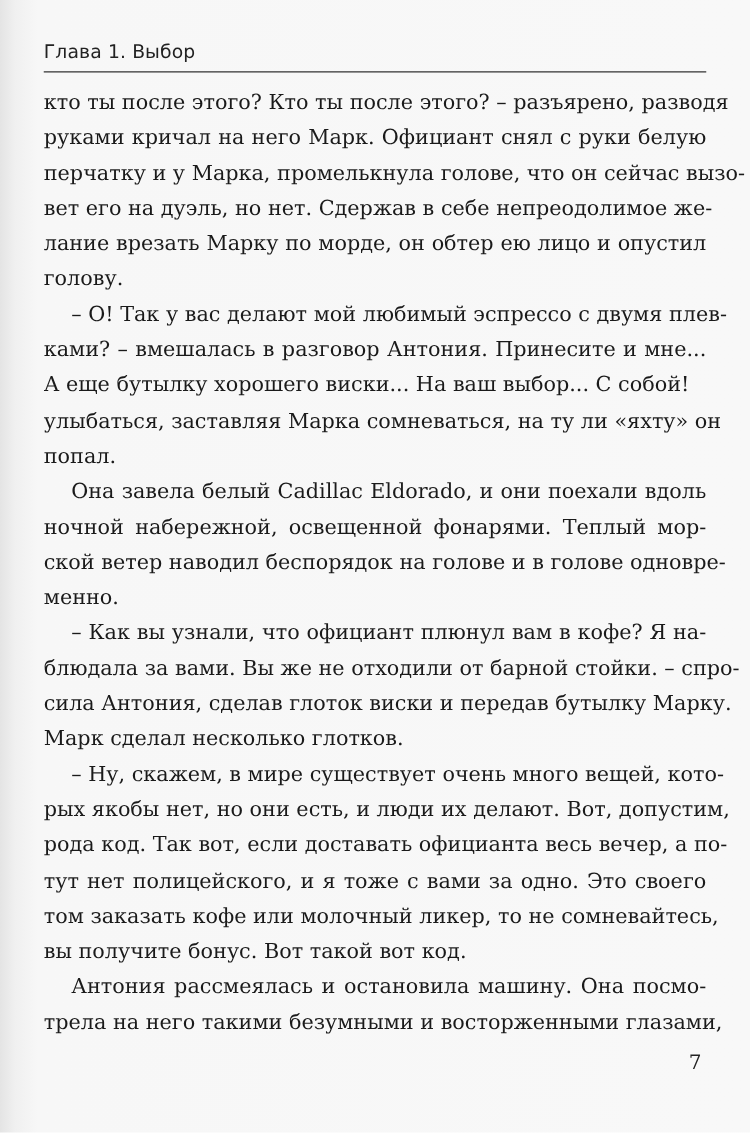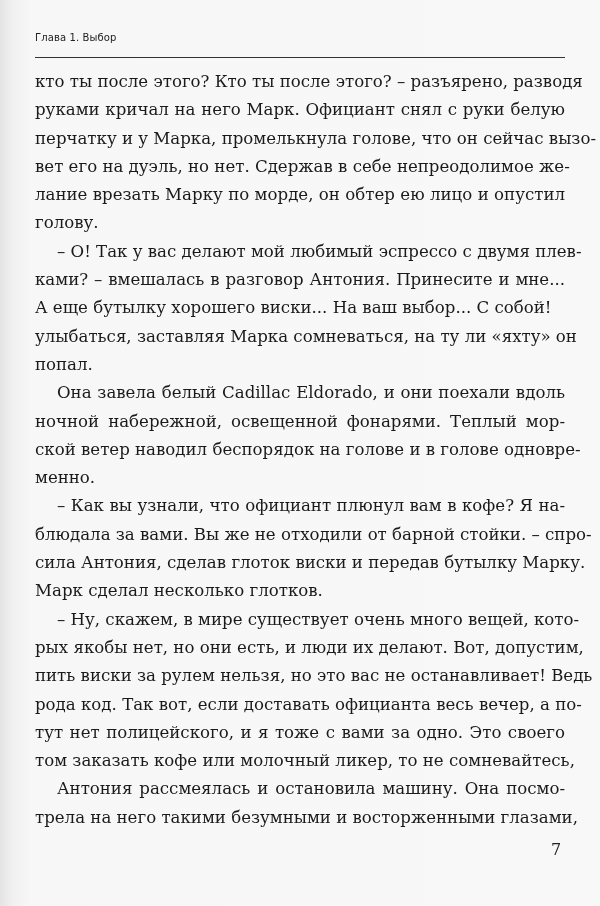--- a/index.html
+++ b/index.html
@@ -19,21 +19,21 @@
       left: 0;
       top: 0;
       width: 600px;
       height: 906px;
     }
     .running-head {
       position: absolute;
       left: 35px;
       top: 32px;
       font-family: "DejaVu Sans", sans-serif;
-      font-size: 10px;
+      font-size: 15px;
       color: #222;
       letter-spacing: 0.1px;
     }
     .head-rule {
       position: absolute;
       left: 35px;
       top: 57px;
       width: 530px;
       height: 0;
       border-top: 1.3px solid #333;
@@ -93,22 +93,22 @@
       <span class="line indent">Она завела белый Cadillac Eldorado, и они поехали вдоль</span>
       <span class="line">ночной набережной, освещенной фонарями. Теплый мор-</span>
       <span class="line">ской ветер наводил беспорядок на голове и в голове одновре-</span>
       <span class="line last">менно.</span>
       <span class="line indent">– Как вы узнали, что официант плюнул вам в кофе? Я на-</span>
       <span class="line">блюдала за вами. Вы же не отходили от барной стойки. – спро-</span>
       <span class="line">сила Антония, сделав глоток виски и передав бутылку Марку.</span>
       <span class="line last">Марк сделал несколько глотков.</span>
       <span class="line indent">– Ну, скажем, в мире существует очень много вещей, кото-</span>
       <span class="line">рых якобы нет, но они есть, и люди их делают. Вот, допустим,</span>
-      <span class="line">пить виски за рулем нельзя, но это вас не останавливает! Ведь</span>
       <span class="line">рода код. Так вот, если доставать официанта весь вечер, а по-</span>
       <span class="line">тут нет полицейского, и я тоже с вами за одно. Это своего</span>
       <span class="line">том заказать кофе или молочный ликер, то не сомневайтесь,</span>
+      <span class="line last">вы получите бонус. Вот такой вот код.</span>
       <span class="line indent">Антония рассмеялась и остановила машину. Она посмо-</span>
       <span class="line">трела на него такими безумными и восторженными глазами,</span>
     </div>
 
   <div class="page-number">7</div>
 </div>
 
 </body></html>

